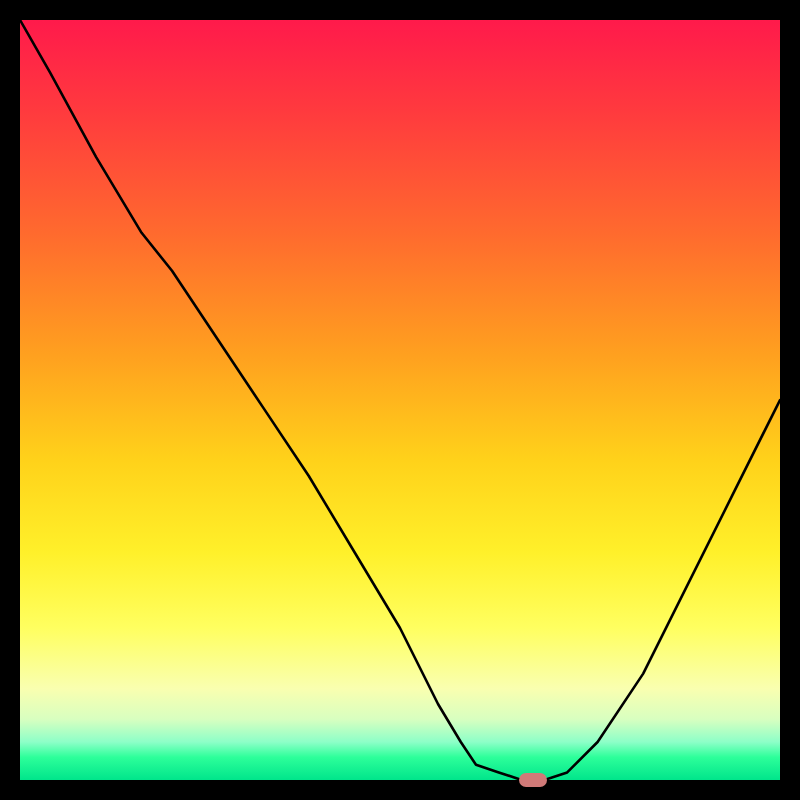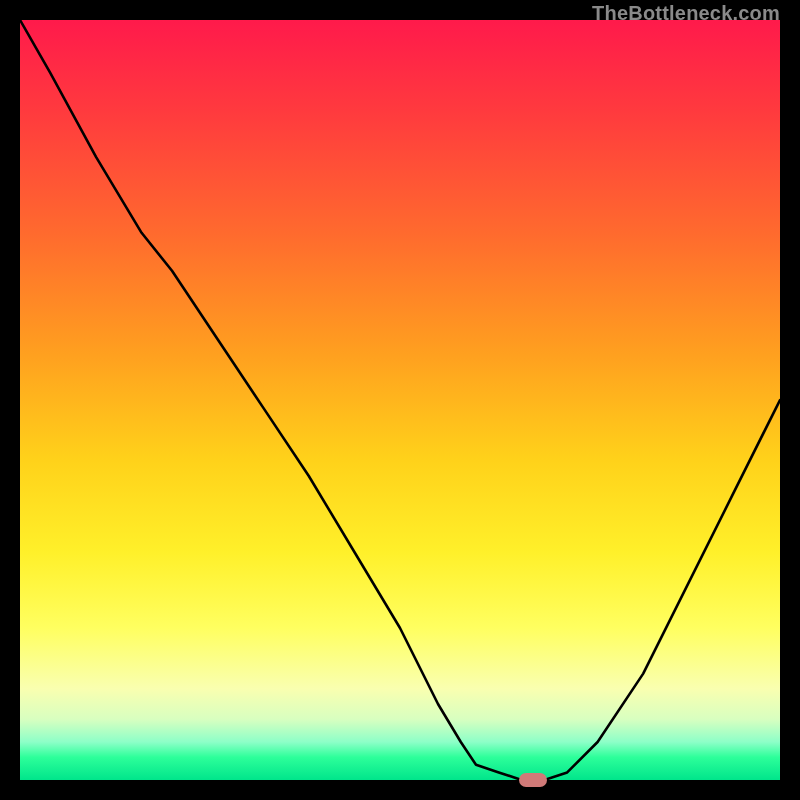--- a/index.html
+++ b/index.html
@@ -58,20 +58,19 @@
     font-family: Arial, Helvetica, sans-serif;
     font-size: 20px;
     font-weight: 600;
     color: #8a8a8a;
     letter-spacing: 0.2px;
   }
 </style>
 </head>
 <body>
 <div class="outer">
-  <div class="watermark">TheBottleneck.com</div>
   <div class="plot">
     <svg class="curve" viewBox="0 0 760 760" preserveAspectRatio="none">
       <path id="curve-path" fill="none" stroke="#000" stroke-width="2.6" stroke-linejoin="round" stroke-linecap="round" d="M0.00 0.00 L30.40 53.20 L76.00 136.80 L121.60 212.80 L152.00 250.80 L197.60 319.20 L243.20 387.60 L288.80 456.00 L334.40 532.00 L380.00 608.00 L418.00 684.00 L440.80 722.00 L456.00 744.80 L478.80 752.40 L501.60 760.00 L524.40 760.00 L547.20 752.40 L577.60 722.00 L623.20 653.60 L668.80 562.40 L714.40 471.20 L760.00 380.00"></path>
     </svg>
     <div class="marker" id="marker" style="left: 513px; top: 760px;"></div>
   </div>
 </div>
 
 </body></html>

